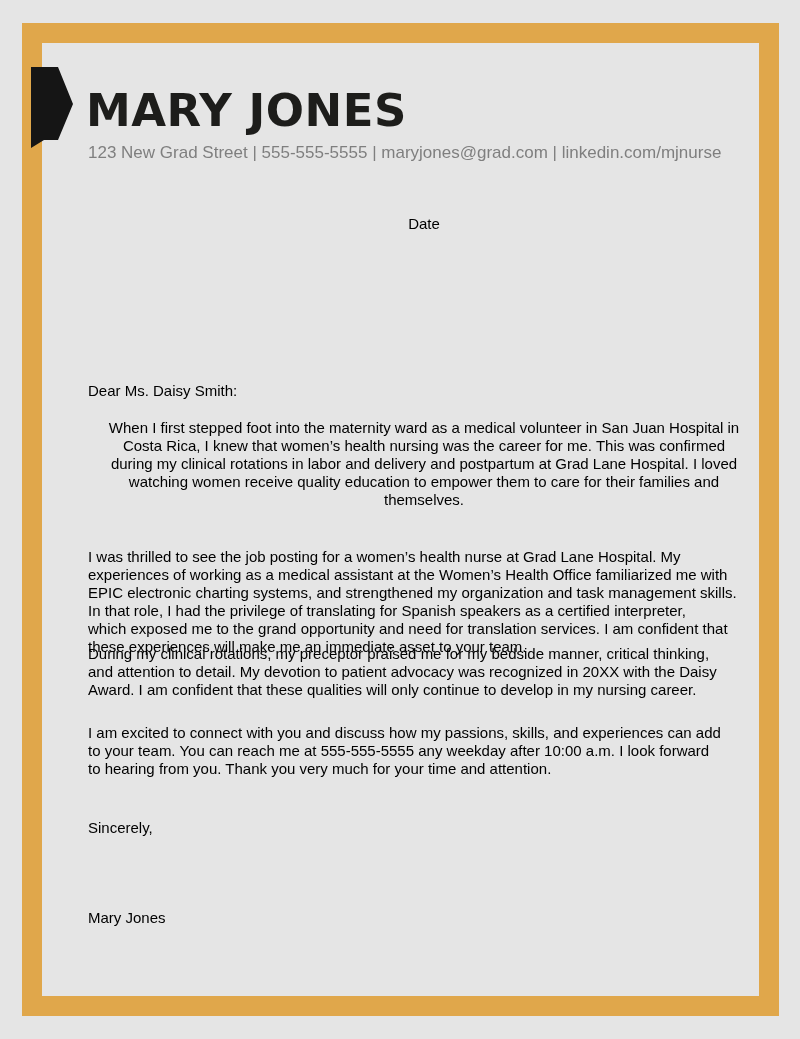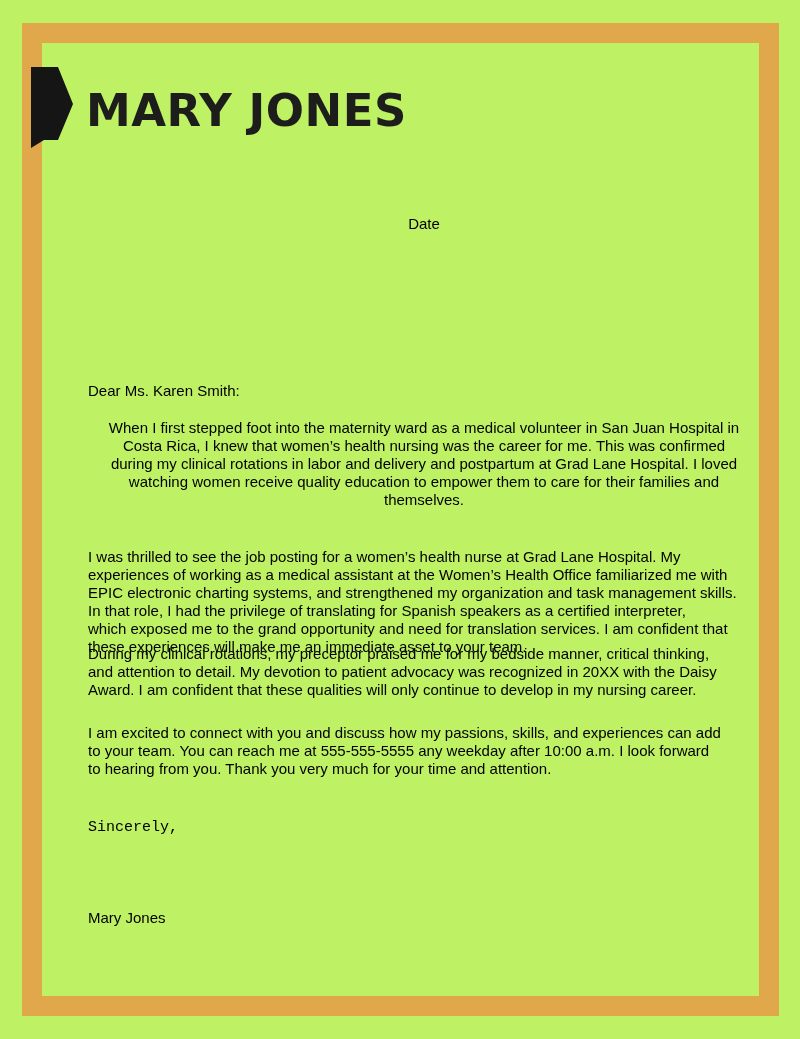--- a/index.html
+++ b/index.html
@@ -10,21 +10,21 @@
   }
   *{margin:0;padding:0;box-sizing:border-box;}
   html,body{background:#ffffff;}
   body{
     width:800px;height:1039px;
     position:relative;
     font-family:"Liberation Sans",sans-serif;
     color:#000;
     overflow:hidden;
   }
-  .page{position:absolute;inset:0;background:#bef264;}
+  .page{position:absolute;inset:0;background:#e5e5e5;}
   .frame{
     position:absolute;left:22px;top:23px;
     width:757px;height:993px;
     border:20px solid var(--accent);
     background:transparent;
   }
   .bookmark{
     position:absolute;left:31px;top:67px;
     width:42px;height:81px;display:block;
   }
@@ -48,41 +48,42 @@
     font-size:15px;line-height:18px;
     width:672px;color:#000;
   }
   .t-date{top:215px;text-align:center;}
   .t-recipient{top:254px;}
   .t-salutation{top:382px;}
   .t-p1{top:419px;text-align:center;}
   .t-p2{top:548px;}
   .t-p3{top:645px;}
   .t-p4{top:724px;}
-  .t-closing{top:819px;font-family:Liberation Mono, monospace;}
+  .t-closing{top:819px;}
   .t-signature{top:909px;}
 </style>
 </head>
 <body>
 
 <div class="page">
 
   <div class="frame"></div>
 
   <svg class="bookmark" viewBox="0 0 42 81" preserveAspectRatio="none">
     <polygon points="0,0 27,0 42,37 27,73 13,73 0,81" fill="var(--ribbon)"></polygon>
   </svg>
 
   <h1 class="abs name">MARY JONES</h1>
 
+  <div class="abs contact">123 New Grad Street | 555-555-5555 | maryjones@grad.com | linkedin.com/mjnurse</div>
 
   <div class="abs body-text t-date">Date</div>
 
 
-  <div class="abs body-text t-salutation">Dear Ms. Karen Smith:</div>
+  <div class="abs body-text t-salutation">Dear Ms. Daisy Smith:</div>
 
   <div class="abs body-text t-p1">When I first stepped foot into the maternity ward as a medical volunteer in San Juan Hospital in
 Costa Rica, I knew that women’s health nursing was the career for me. This was confirmed
 during my clinical rotations in labor and delivery and postpartum at Grad Lane Hospital. I loved
 watching women receive quality education to empower them to care for their families and
 themselves.</div>
 
   <div class="abs body-text t-p2">I was thrilled to see the job posting for a women’s health nurse at Grad Lane Hospital. My
 experiences of working as a medical assistant at the Women’s Health Office familiarized me with
 EPIC electronic charting systems, and strengthened my organization and task management skills.

